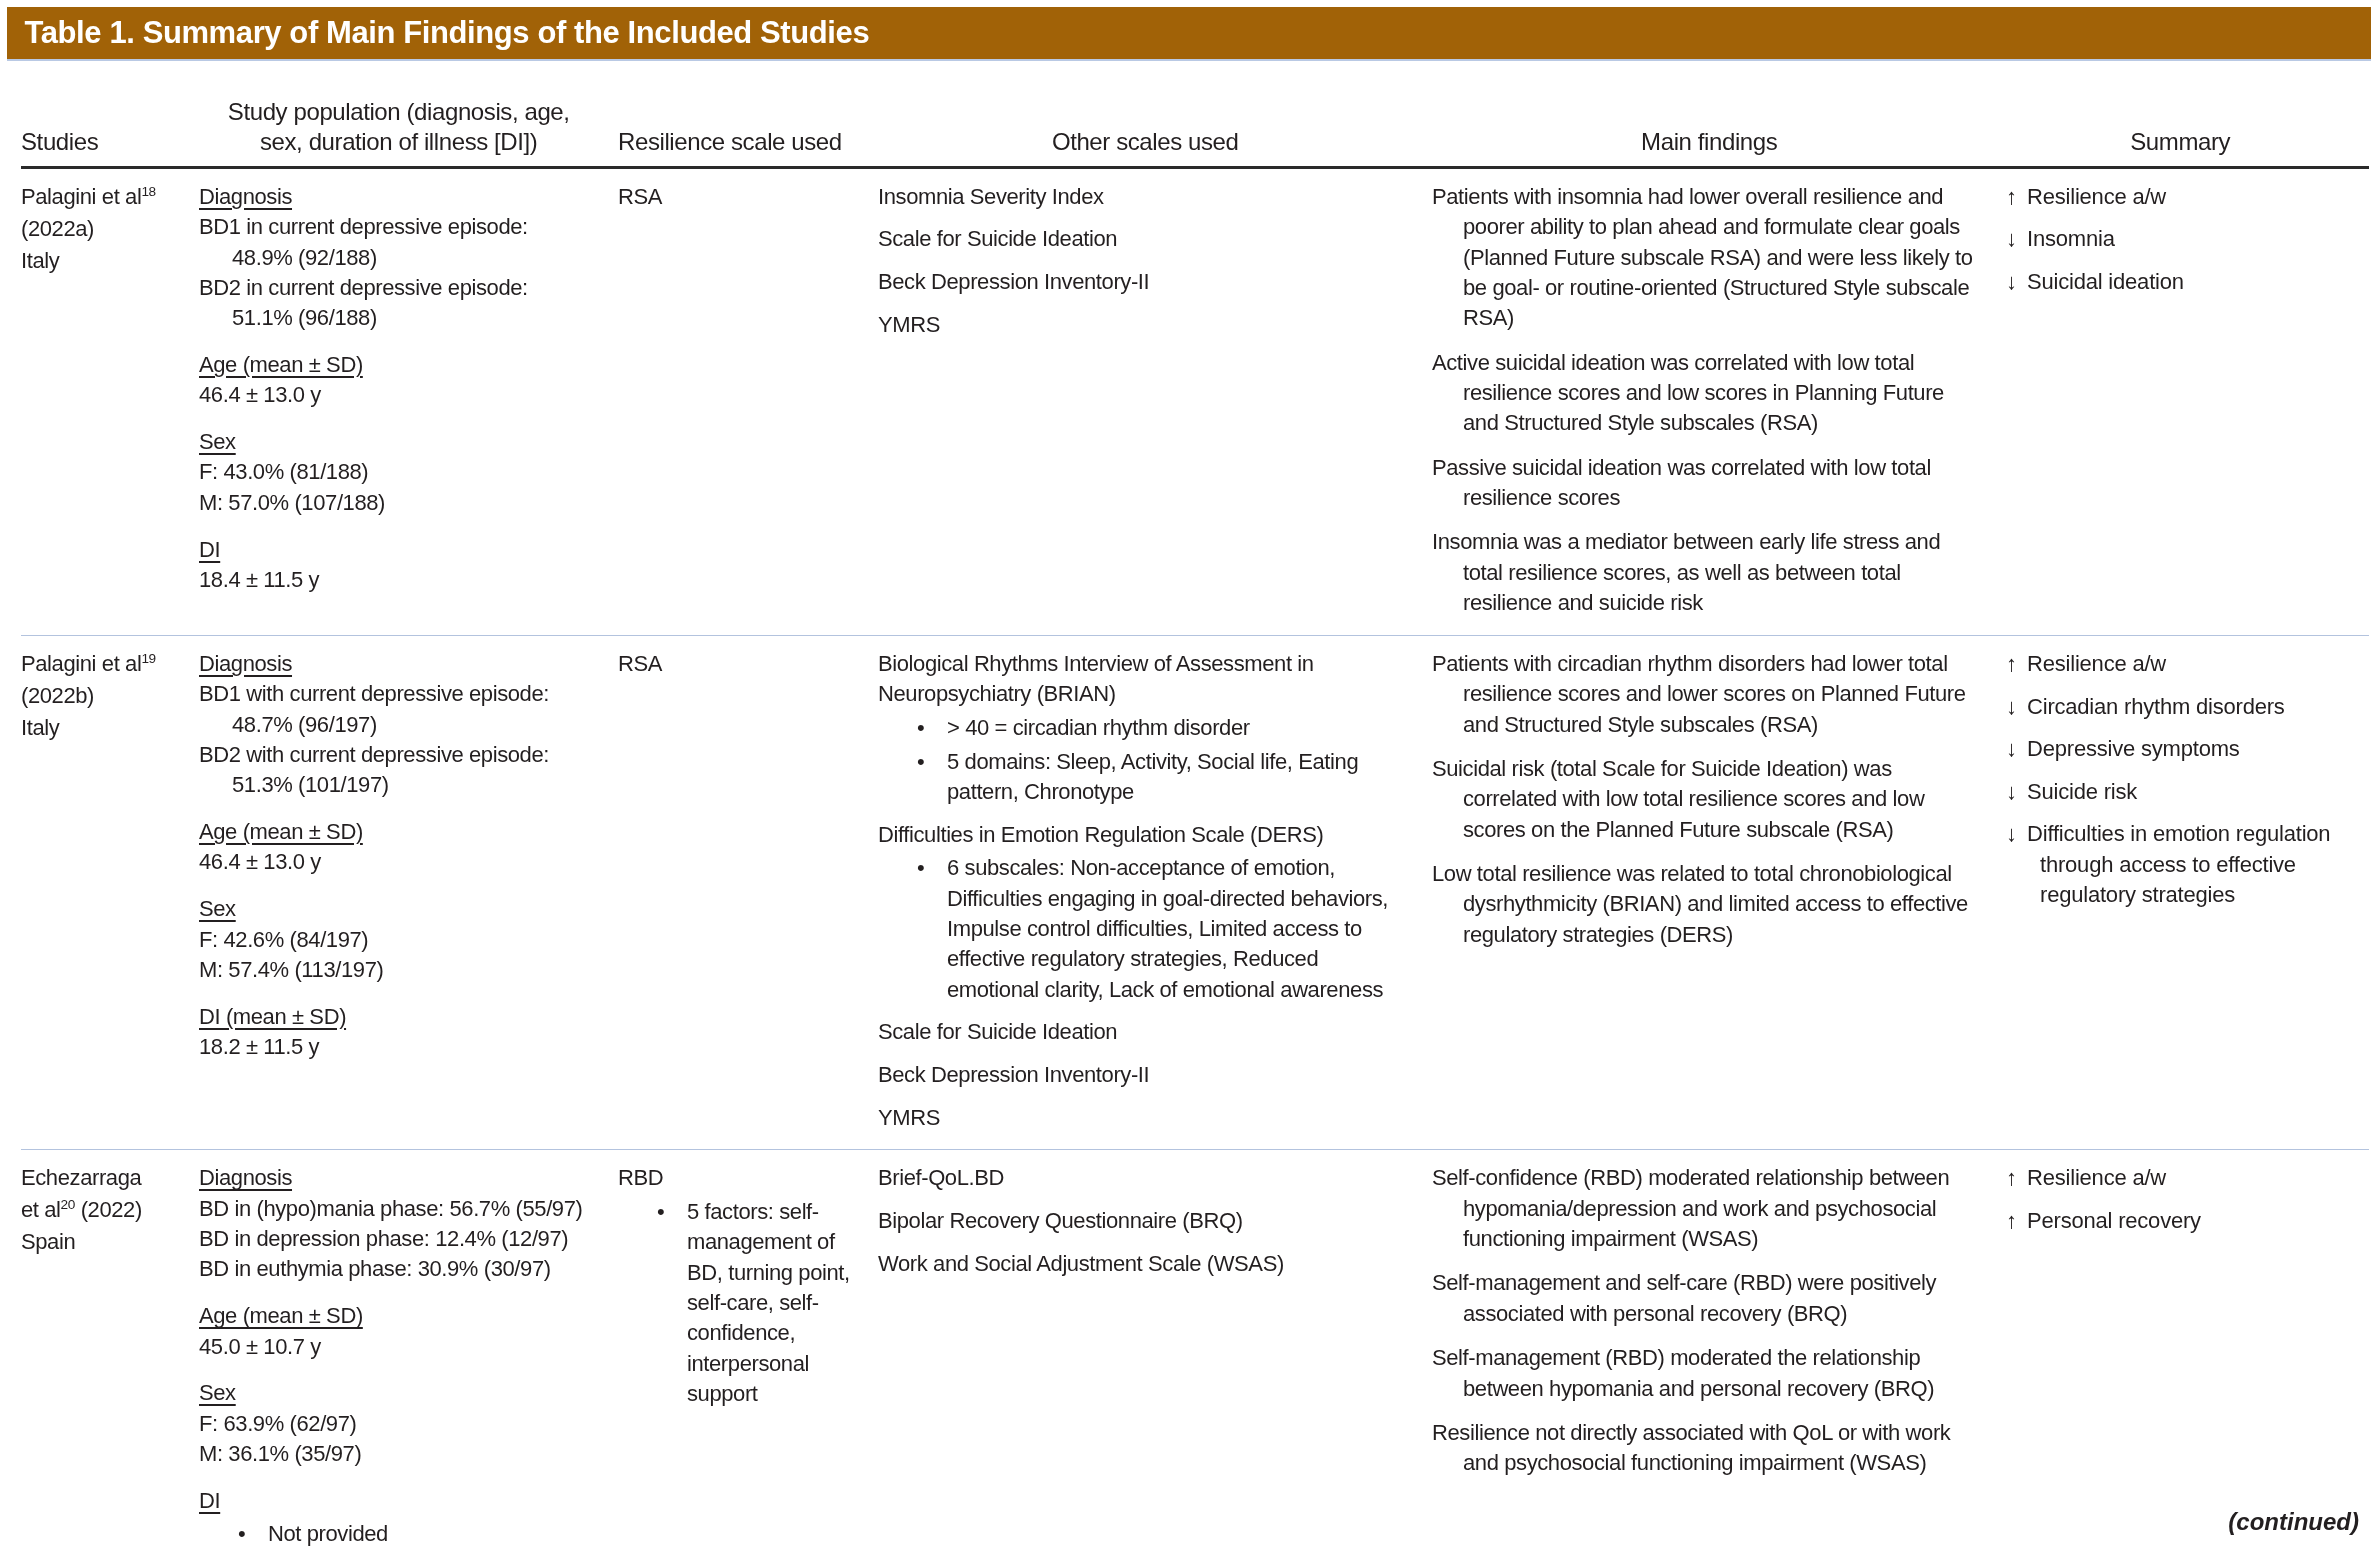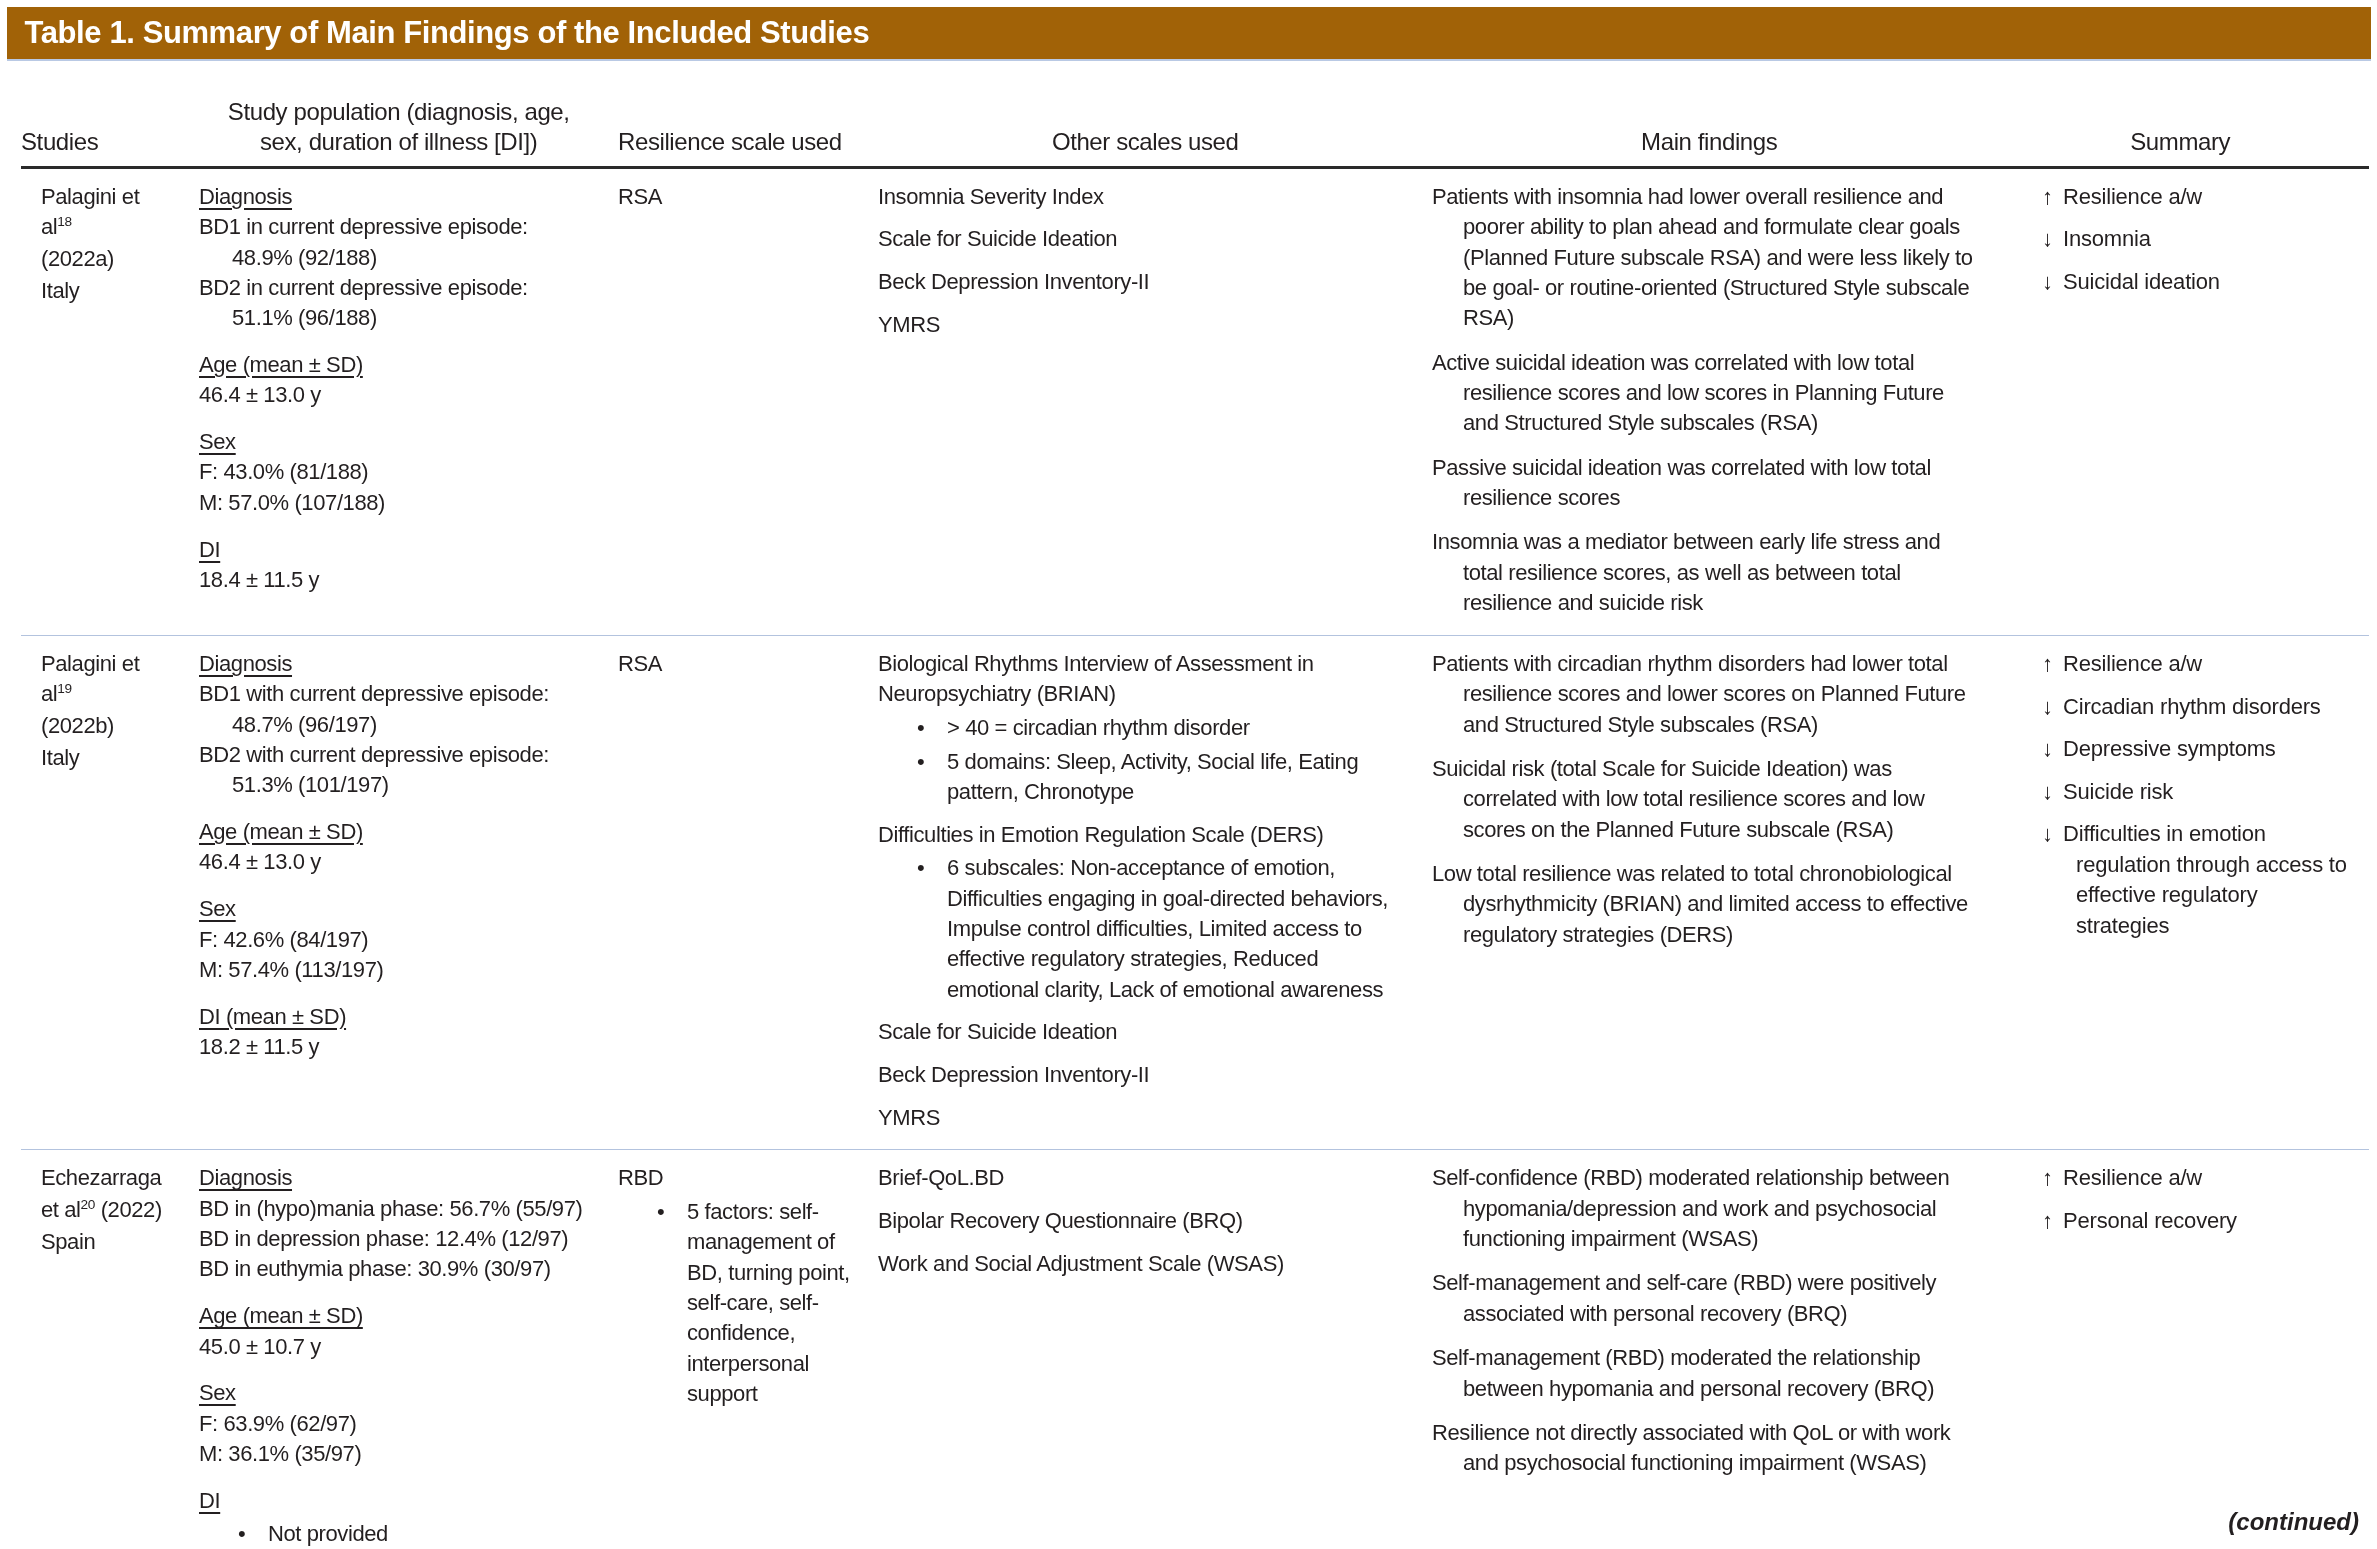--- a/index.html
+++ b/index.html
@@ -33,33 +33,33 @@
   .c-left { text-align:left; }
   .c-center { text-align:center; }
   .th .hwrap { display:inline-block; max-width:366px; }
   .head-rule { height:3.3px; background:#2a2a2a; }
   .trow {
     border-bottom:1.6px solid #b3c3de;
     padding:13px 0 16.4px 0;
     box-sizing:border-box;
   }
   .cell { font-size:22px; line-height:1.38; letter-spacing:-0.4px; padding-right:24.5px; box-sizing:border-box; }
-  .study-line { margin-bottom:1.6px;margin-left:20px; }
+  .study-line { margin-bottom:1.6px; }
   sup { font-size:0.62em; line-height:0; }
   .sec { margin-top:16.4px; }
   .sec:first-child { margin-top:0; }
   .sec-label { text-decoration:underline; text-underline-offset:4.1px; }
   .pop-item { padding-left:33px; text-indent:-33px; }
   .scale-item { margin-bottom:12.3px; }
   .scale-item:last-child { margin-bottom:0; }
   .bullet { position:relative; padding-left:69px; margin-top:3.3px; }
   .bullet::before { content:"\2022"; position:absolute; left:39px; top:0; }
   .finding { padding-left:31px; text-indent:-31px; margin-bottom:14px; }
   .finding:last-child { margin-bottom:0; }
-  .sum-item { padding-left:34px; text-indent:-34px; margin-bottom:12.3px; letter-spacing:-0.2px;margin-left:36px; }
+  .sum-item { padding-left:34px; text-indent:-34px; margin-bottom:12.3px; letter-spacing:-0.2px; }
   .arrow { display:inline-block; width:21px; text-indent:0; }
   .row-1 { min-height:409px; }
   .row-2 { min-height:491px; }
   .row-3 { min-height:413px; }
   .continued {
     position:absolute; right:18px; bottom:13px;
     font-weight:bold; font-style:italic; font-size:24px;
   }
 </style>
 </head>

